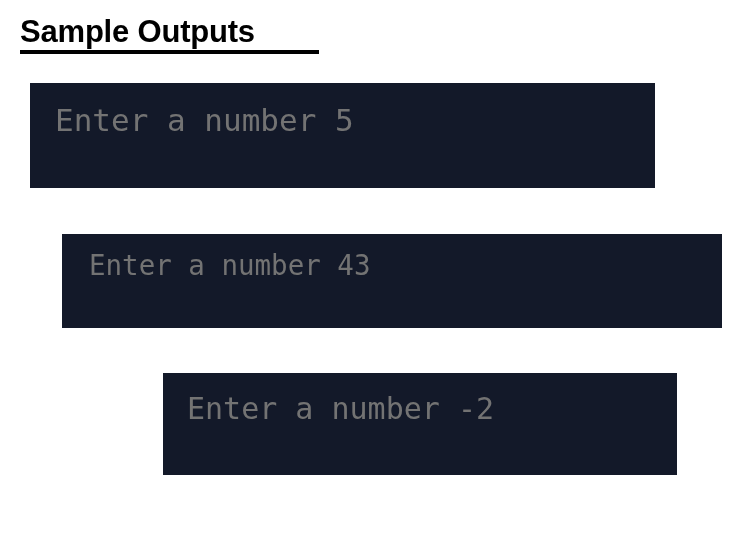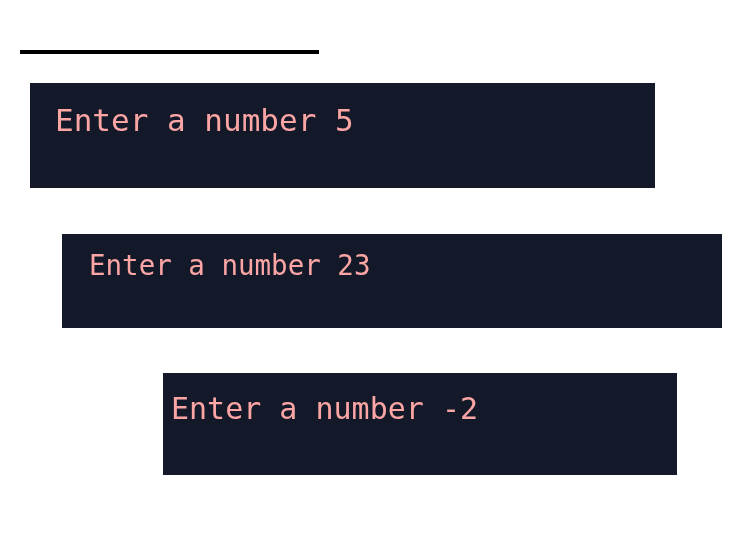--- a/index.html
+++ b/index.html
@@ -44,21 +44,21 @@
     top: 50px;
     width: 299px;
     height: 4px;
     background: #000000;
   }
 
   
   .term {
     position: absolute;
     background: #131929;
-    color: #fca5a5;
+    color: #737373;
     font-family: "DejaVu Sans Mono", "Liberation Mono", monospace;
     box-sizing: border-box;
     overflow: hidden;
   }
   .term .line {
     white-space: pre;
     display: block;
   }
 
   #term-1 {
@@ -79,37 +79,38 @@
     padding: 11px 0 0 27px;
     font-size: 27.5px;
     line-height: 41px;
   }
 
   #term-3 {
     left: 163px;
     top: 373px;
     width: 514px;
     height: 102px;
-    padding: 13px 0 0 8px;
+    padding: 13px 0 0 24px;
     font-size: 30px;
     line-height: 45px;
   }
 </style>
 </head>
 <body>
 
 <div id="slide">
 
+  <div id="page-title">Sample Outputs</div>
   <div id="title-underline"></div>
 
   <div id="term-1" class="term">
     <span class="line">Enter a number 5</span>
   </div>
 
   <div id="term-2" class="term">
-    <span class="line">Enter a number 23</span>
+    <span class="line">Enter a number 43</span>
   </div>
 
   <div id="term-3" class="term">
     <span class="line">Enter a number -2</span>
   </div>
 
 </div>
 
 </body></html>

